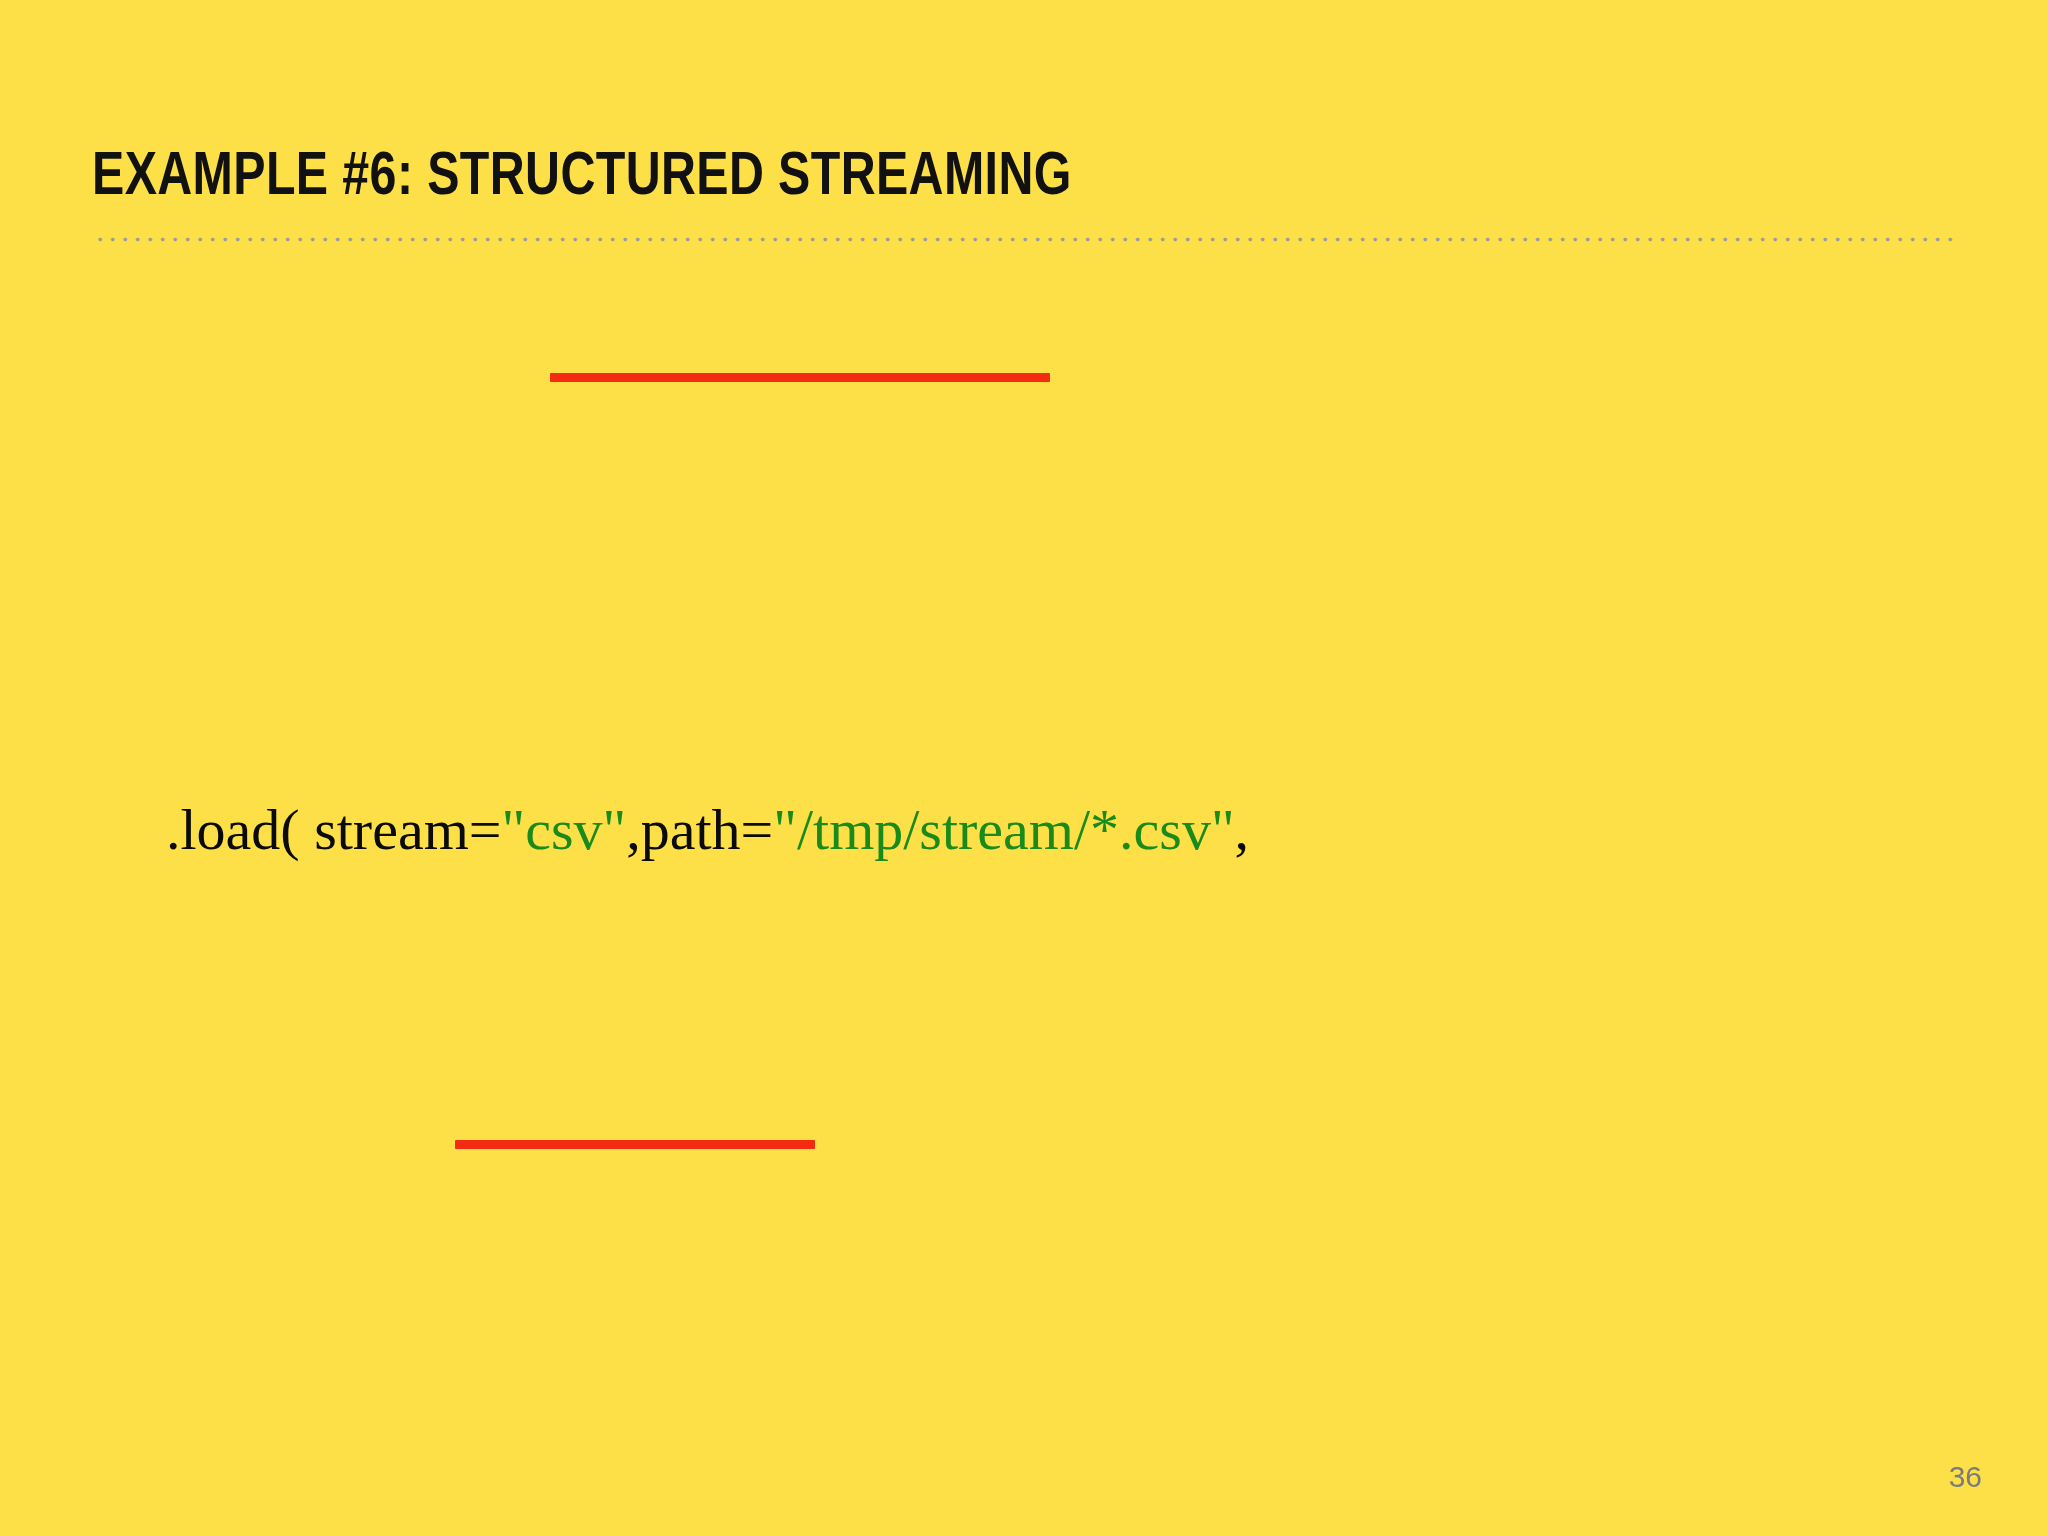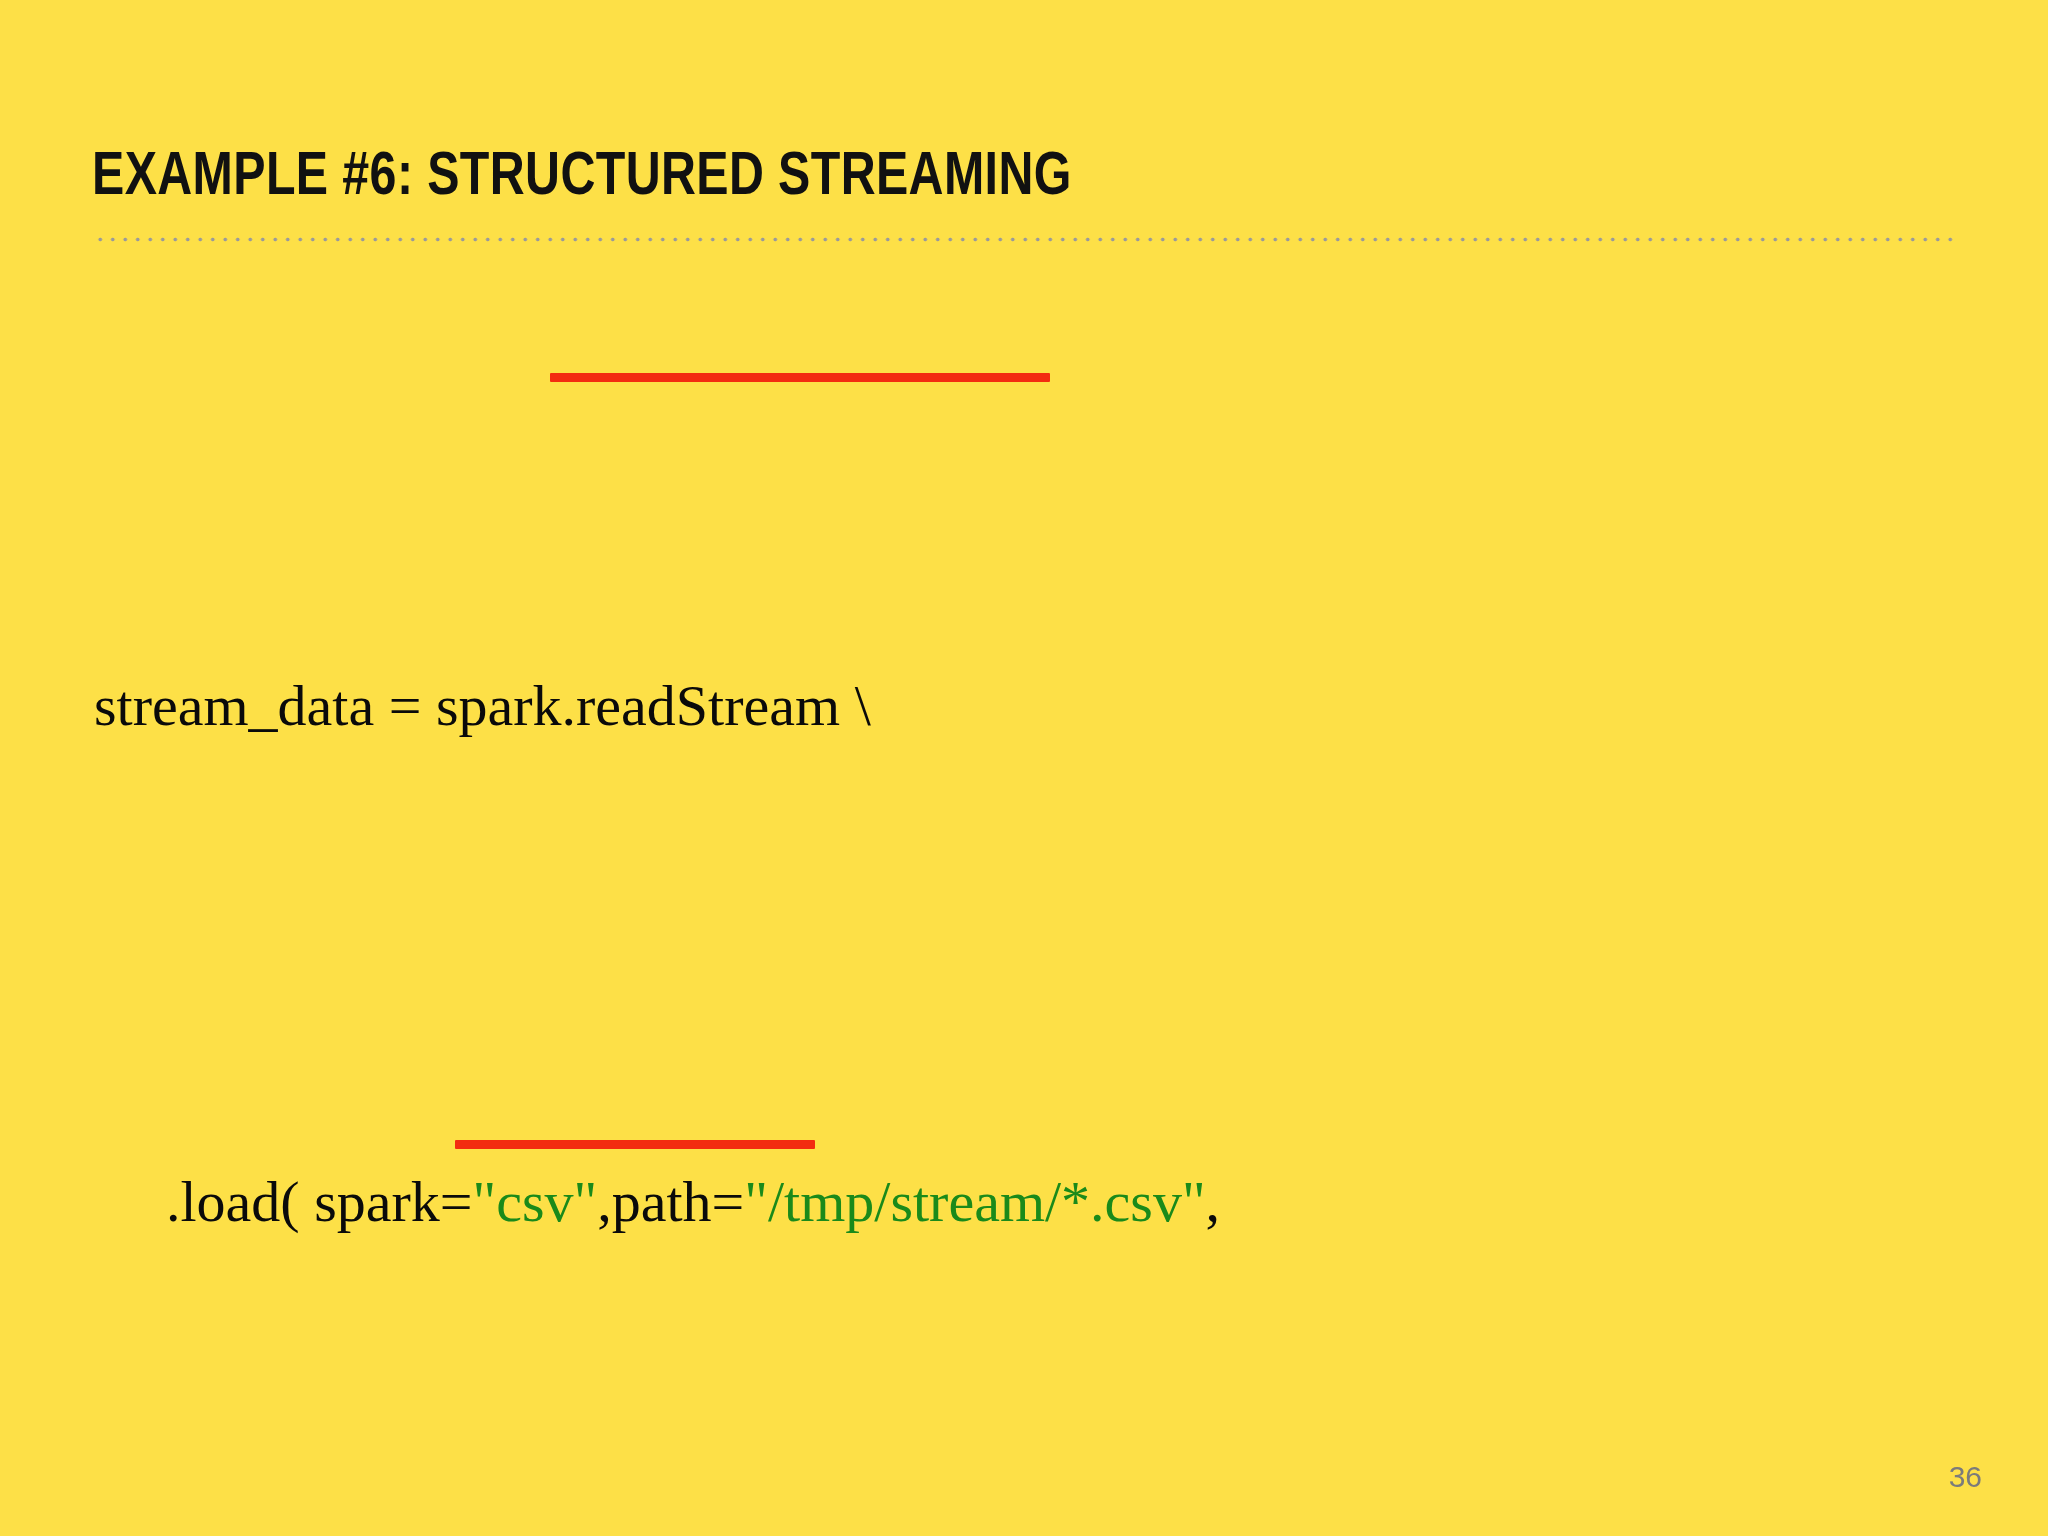--- a/index.html
+++ b/index.html
@@ -96,23 +96,22 @@
 <body>
 
 <div class="slide">
 
   <h1 class="slide-title">Example #6: Structured Streaming</h1>
 
   <div class="title-rule"></div>
 
   <div class="code-block">
 
-    <div class="code-line"><span class="plain">stream_data = spark.readStream \</span></div>
 
-    <div class="code-line indent"><span class="plain">.load( spark=</span><span class="str">"csv"</span><span class="plain">,path=</span><span class="str">"/tmp/stream/*.csv"</span><span class="plain">,</span></div>
+    <div class="code-line indent"><span class="plain">.load( stream=</span><span class="str">"csv"</span><span class="plain">,path=</span><span class="str">"/tmp/stream/*.csv"</span><span class="plain">,</span></div>
 
     
 
     
 
     
 
     
 
     

